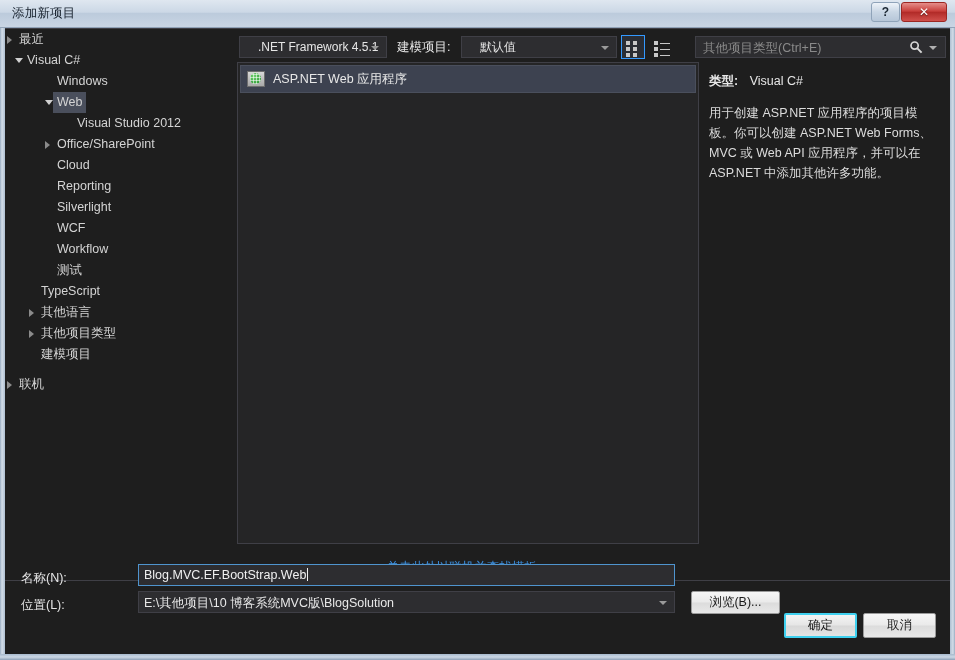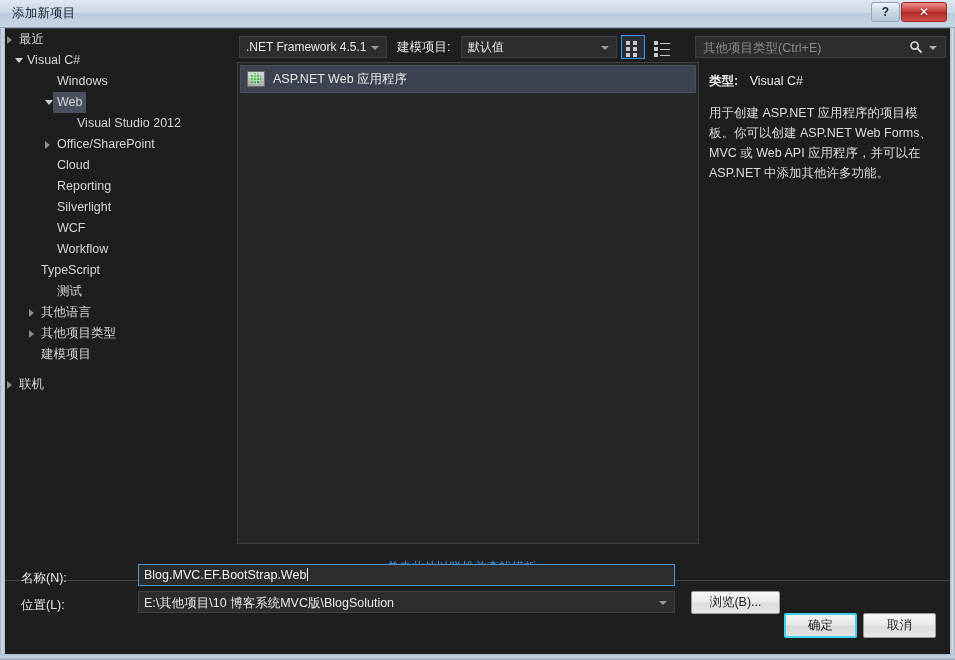--- a/index.html
+++ b/index.html
@@ -157,21 +157,21 @@
   }
   .combo {
     position: absolute;
     height: 22px;
     background: #2d2d30;
     border: 1px solid #3f3f46;
     box-sizing: border-box;
     color: #e6e6e6;
     font-size: 12px;
     line-height: 20px;
-    padding-left: 6px;
+    padding-left: 18px;
     white-space: nowrap;
     overflow: hidden;
   }
   .combo .arrow {
     position: absolute;
     right: 7px; top: 9px;
     width: 0; height: 0;
     border-top: 4px solid #9a9a9a;
     border-left: 4px solid transparent;
     border-right: 4px solid transparent;
@@ -427,22 +427,22 @@
         <div class="nav-row"><span class="tri tri-down" style="left: 10px;"></span><span class="nav-label" style="margin-left: 22px;">Visual C#</span></div>
         <div class="nav-row"><span class="nav-label" style="margin-left: 52px;">Windows</span></div>
         <div class="nav-row"><span class="tri tri-down" style="left: 40px;"></span><span class="nav-label selected" style="margin-left: 48px;">Web</span></div>
         <div class="nav-row"><span class="nav-label" style="margin-left: 72px;">Visual Studio 2012</span></div>
         <div class="nav-row"><span class="tri tri-right" style="left: 40px;"></span><span class="nav-label" style="margin-left: 52px;">Office/SharePoint</span></div>
         <div class="nav-row"><span class="nav-label" style="margin-left: 52px;">Cloud</span></div>
         <div class="nav-row"><span class="nav-label" style="margin-left: 52px;">Reporting</span></div>
         <div class="nav-row"><span class="nav-label" style="margin-left: 52px;">Silverlight</span></div>
         <div class="nav-row"><span class="nav-label" style="margin-left: 52px;">WCF</span></div>
         <div class="nav-row"><span class="nav-label" style="margin-left: 52px;">Workflow</span></div>
+        <div class="nav-row"><span class="nav-label" style="margin-left: 52px;">测试</span></div>
         <div class="nav-row"><span class="nav-label" style="margin-left: 36px;">TypeScript</span></div>
-        <div class="nav-row"><span class="nav-label" style="margin-left: 52px;">测试</span></div>
         <div class="nav-row"><span class="tri tri-right" style="left: 24px;"></span><span class="nav-label" style="margin-left: 36px;">其他语言</span></div>
         <div class="nav-row"><span class="tri tri-right" style="left: 24px;"></span><span class="nav-label" style="margin-left: 36px;">其他项目类型</span></div>
         <div class="nav-row"><span class="nav-label" style="margin-left: 36px;">建模项目</span></div>
         <div class="nav-spacer"></div>
         <div class="nav-row"><span class="tri tri-right" style="left: 2px;"></span><span class="nav-label" style="margin-left: 14px;">联机</span></div>
       </div>
 
     <div id="toolbar">
 
       <div class="combo" id="fw-combo">

